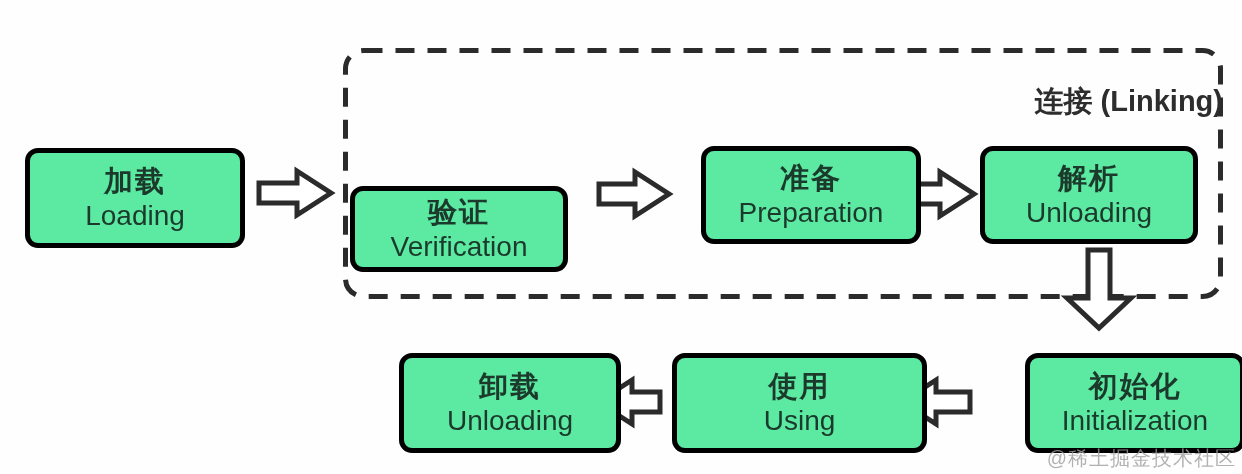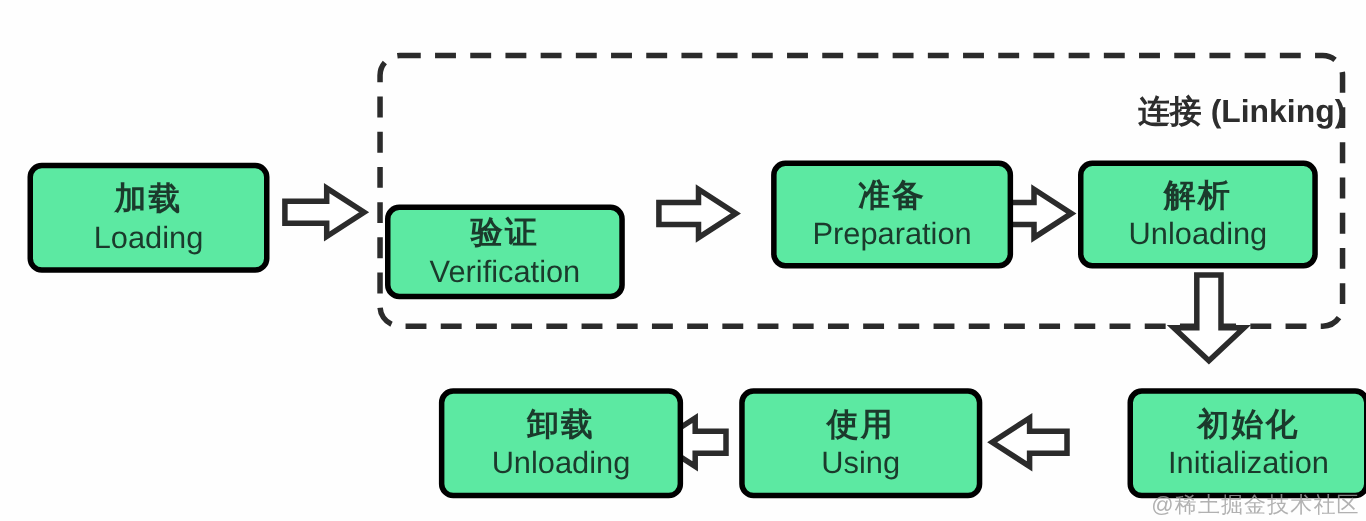--- a/index.html
+++ b/index.html
@@ -45,21 +45,21 @@
     font-size: 28px;
     font-weight: 500;
   }
   
   #node-loading        { left: 25px;  top: 148px; width: 220px; height: 100px; }
   #node-verification   { left: 350px; top: 146px; width: 218px; height: 86px; margin-top: 40px; }
   #node-preparation    { left: 673px; top: 146px; width: 220px; height: 98px; margin-left: 28px; }
   #node-resolution     { left: 980px; top: 146px; width: 218px; height: 98px; }
   
   #node-initialization { left: 1025px; top: 353px; width: 220px; height: 100px; align-items: center; }
-  #node-using          { left: 672px; top: 353px; width: 221px; height: 100px; }
+  #node-using          { left: 672px; top: 353px; width: 255px; height: 100px; }
   #node-unloading      { left: 363px; top: 353px; width: 222px; height: 100px; margin-left: 36px; }
 
   .linking-title {
     position: absolute;
     left: 343px;
     top: 82px;
     width: 880px;
     text-align: right;
     font-size: 29px;
     font-weight: 600;

